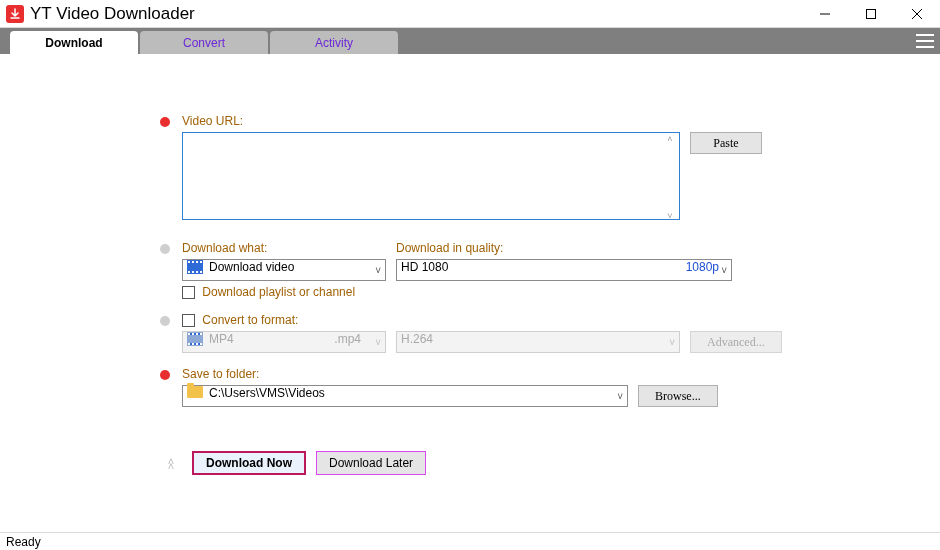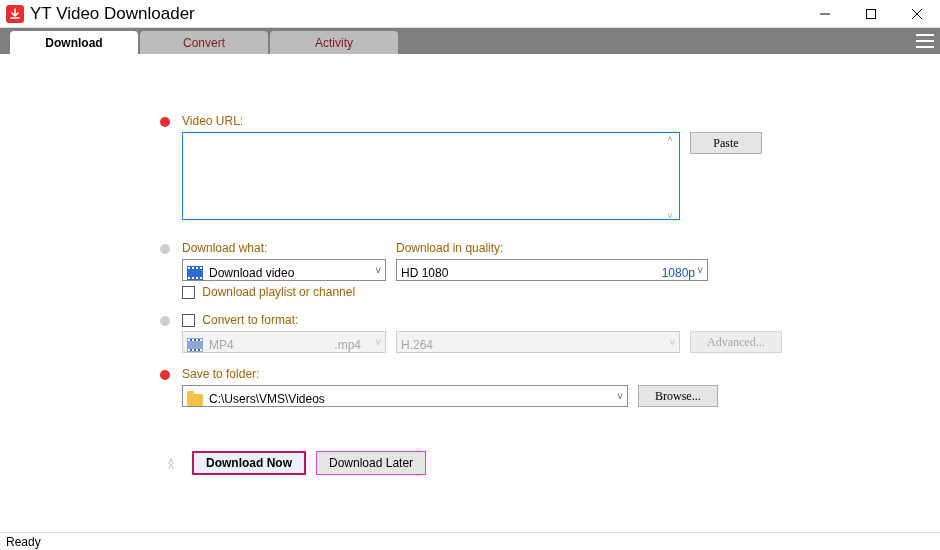--- a/index.html
+++ b/index.html
@@ -8,21 +8,21 @@
   .titlebar .app-icon { width: 18px; height: 18px; margin: 0 6px; background: #e82e2e; border-radius: 3px; display: flex; align-items: center; justify-content: center; }
   .titlebar .app-icon svg { width: 12px; height: 12px; }
   .titlebar .title { flex: 1; font-size: 17px; }
   .win-btns { display: flex; }
   .win-btns div { width: 46px; height: 28px; display: flex; align-items: center; justify-content: center; }
   .win-btns svg { width: 10px; height: 10px; }
 
   .tabbar { height: 26px; background: #7f7f7f; display: flex; align-items: flex-end; padding-left: 10px; }
   .tab { height: 23px; width: 128px; display: flex; align-items: center; justify-content: center; font-size: 12px; border-top-left-radius: 4px; border-top-right-radius: 4px; margin-right: 2px; }
   .tab.active { background: #fff; font-weight: 600; }
-  .tab.inactive { background: #bcbcbc; color: #7f1d1d; }
+  .tab.inactive { background: #bcbcbc; color: #6d28d9; }
   .tabbar-spacer { flex: 1; }
   .hamburger { width: 30px; height: 26px; display: flex; align-items: center; justify-content: center; }
   .hamburger div { width: 18px; height: 2px; background: #fff; box-shadow: 0 -6px 0 #fff, 0 6px 0 #fff; }
 
   .content { padding: 60px 0 0 160px; position: relative; }
   .row { display: flex; align-items: flex-start; margin-bottom: 4px; }
   .bullet { width: 10px; height: 10px; border-radius: 50%; margin-right: 12px; margin-top: 3px; flex-shrink: 0; }
   .bullet.red { background: #e82e2e; }
   .bullet.gray { background: #cfcfcf; }
   .label { font-size: 12px; color: #a16207; }
@@ -30,25 +30,25 @@
   .url-area { margin-left: 22px; margin-top: 2px; display: flex; gap: 10px; margin-bottom: 18px; }
   .url-box { width: 498px; height: 88px; border: 1px solid #2d7fd3; background: #fff; position: relative; padding: 3px 18px 3px 5px; font-size: 12px; resize: none; outline: none; }
   .scroll-hint { position: absolute; right: 2px; top: 2px; bottom: 2px; width: 16px; display: flex; flex-direction: column; justify-content: space-between; pointer-events: none; }
   .scroll-hint span { font-size: 9px; color: #999; text-align: center; }
   .url-wrap { position: relative; }
   .btn { background: #e5e5e5; border: 1px solid #b0b0b0; height: 22px; padding: 0 16px; font-size: 12px; display: inline-flex; align-items: center; justify-content: center; cursor: default; font-family: Liberation Serif, serif; }
   .btn.square { min-width: 72px; padding: 0; }
 
   .two-col { margin-left: 22px; display: flex; gap: 10px; }
   .col { display: flex; flex-direction: column; }
-  .select { height: 22px; border: 1px solid #8b8b8b; background: #fff; display: flex; align-items: flex-end; padding: 0 4px; position: relative; font-size: 12px; }
+  .select { height: 22px; border: 1px solid #8b8b8b; background: #fff; display: flex; align-items: flex-start; padding: 0 4px; position: relative; font-size: 12px; }
   .select .caret { position: absolute; right: 4px; top: 50%; transform: translateY(-50%); font-size: 10px; color: #555; }
   .select.disabled { background: #f3f3f3; border-color: #cfcfcf; color: #a9a9a9; }
   .sel-dwhat { width: 204px; }
-  .sel-quality { width: 312px; }
+  .sel-quality { width: 336px; }
   .quality-right { position: absolute; right: 12px; color: #1c4fd6; font-size: 12px; }
   .film-icon { width: 16px; height: 14px; margin-right: 6px; background: #2f6bd6; position: relative; }
   .film-icon::before, .film-icon::after { content: ""; position: absolute; left: 1px; right: 1px; height: 2px; background: repeating-linear-gradient(90deg,#fff 0 2px,#2f6bd6 2px 4px); }
   .film-icon::before { top: 1px; }
   .film-icon::after { bottom: 1px; }
   .film-icon.disabled { background: #8ea8d6; }
   .folder-icon { width: 16px; height: 12px; margin-right: 6px; background: #f3c24a; position: relative; border-radius: 1px; }
   .folder-icon::before { content: ""; position: absolute; top: -3px; left: 0; width: 7px; height: 3px; background: #f3c24a; border-radius: 1px 1px 0 0; }
 
   .checkbox { width: 13px; height: 13px; border: 1px solid #555; display: inline-block; margin-right: 4px; vertical-align: -3px; background: #fff; }

